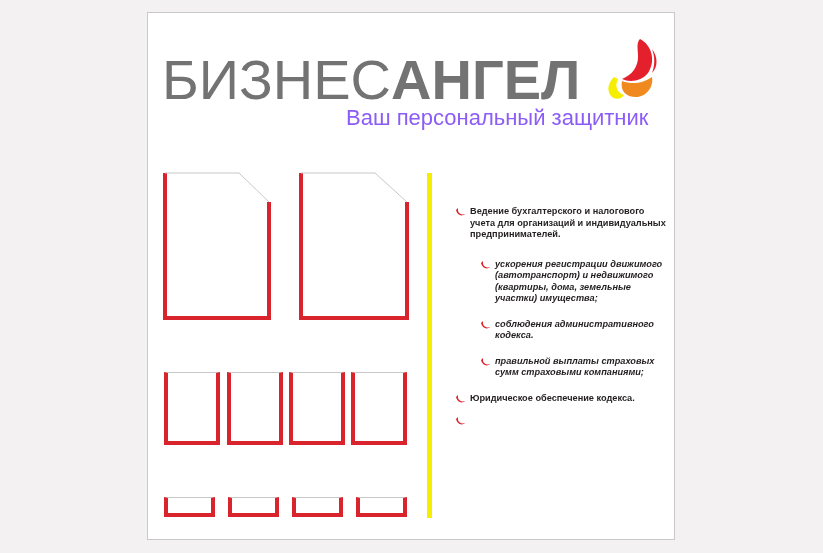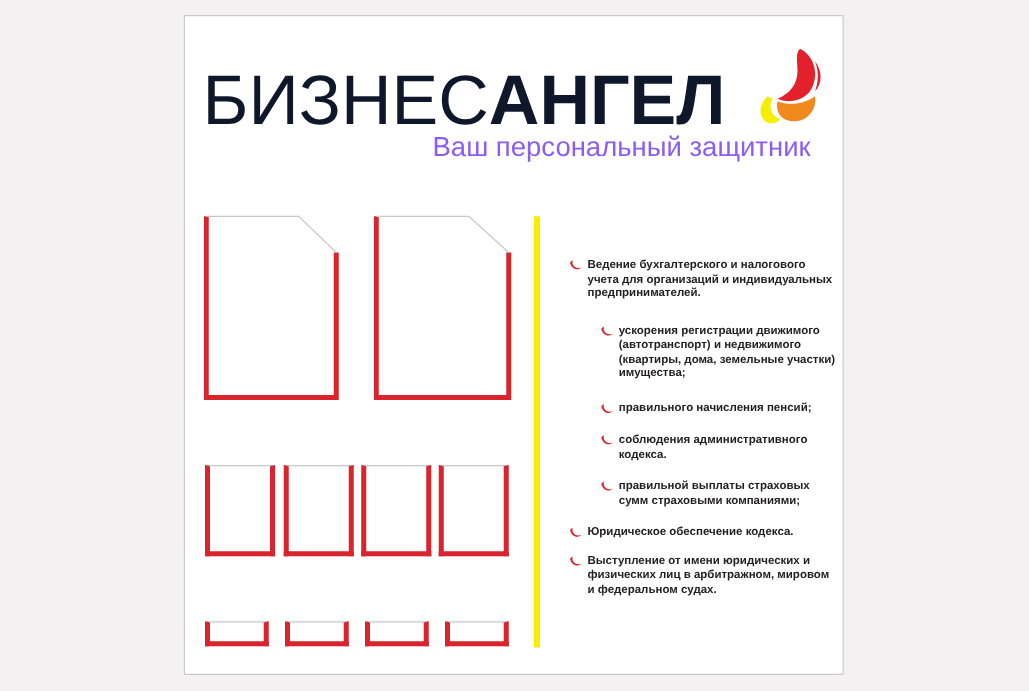--- a/index.html
+++ b/index.html
@@ -1,28 +1,28 @@
 <!DOCTYPE html>
 <html><head>
 <meta charset="utf-8">
 <style>
   html, body { margin:0; padding:0; }
   body { width:823px; height:553px; background:#f3f1f2; position:relative; overflow:hidden; font-family:"Liberation Sans", sans-serif; }
   .panel { position:absolute; left:147px; top:12px; width:528px; height:528px; background:#ffffff; border:1px solid #c9c9c9; box-sizing:border-box; }
-  .brand { position:absolute; left:162px; top:52px; font-size:56px; letter-spacing:0px; color:#0f172a; line-height:1; white-space:nowrap; }
+  .brand { position:absolute; left:162px; top:52px; font-size:56px; letter-spacing:0px; color:#737373; line-height:1; white-space:nowrap; }
   .brand .light { font-weight:normal; }
   .brand .bold { font-weight:bold; }
   .tagline { position:absolute; left:346px; top:107px; font-size:22px; color:#8b5cf6; white-space:nowrap; line-height:1; }
   .logo { position:absolute; left:600px; top:35px; width:60px; height:66px; }
   .pocket { position:absolute; border-left:4px solid #d9232d; border-right:4px solid #d9232d; border-bottom:4px solid #d9232d; border-top:1px solid #c8c8c8; box-sizing:border-box; background:#fff; }
   .pocket-big { position:absolute; }
   .yline { position:absolute; left:427px; top:173px; width:5px; height:345px; background:#f5ee00; }
   .list { position:absolute; left:455px; top:206px; width:215px; font-size:9.2px; font-weight:bold; color:#231f20; line-height:11.5px; }
   .item { position:relative; padding-left:15px; margin-bottom:11px; }
-  .item.sub { margin-left:25px; }
+  .item.sub { margin-left:25px;font-style:italic; }
   .item .bul { position:absolute; left:0; top:1px; width:11px; height:10px; }
 </style>
 </head>
 <body>
 
 <div class="panel"></div>
 
 <div class="brand"><span class="light">БИЗНЕС</span><span class="bold">АНГЕЛ</span></div>
 <div class="tagline">Ваш персональный защитник</div>
 
@@ -60,26 +60,20 @@
         <path d="M1 3 C2 8 7 10 10 7 C7 8 4 7 3 4 Z M1 3 L3 1 L3 4 Z" fill="#d9232d"></path>
       </svg>
     <span>Ведение бухгалтерского и налогового учета для организаций и индивидуальных предпринимателей.</span>
   </div>
   <div class="item sub" style="margin-top:18px;">
     <svg class="bul" viewBox="0 0 11 10">
         <path d="M1 3 C2 8 7 10 10 7 C7 8 4 7 3 4 Z M1 3 L3 1 L3 4 Z" fill="#d9232d"></path>
       </svg>
     <span>ускорения регистрации движимого (автотранспорт) и недвижимого (квартиры, дома, земельные участки) имущества;</span>
   </div>
-  <div class="item sub" style="margin-top:16px;">
-    <svg class="bul" viewBox="0 0 11 10">
-        <path d="M1 3 C2 8 7 10 10 7 C7 8 4 7 3 4 Z M1 3 L3 1 L3 4 Z" fill="#d9232d"></path>
-      </svg>
-    <span>правильного начисления пенсий;</span>
-  </div>
   <div class="item sub" style="margin-top:14px;">
     <svg class="bul" viewBox="0 0 11 10">
         <path d="M1 3 C2 8 7 10 10 7 C7 8 4 7 3 4 Z M1 3 L3 1 L3 4 Z" fill="#d9232d"></path>
       </svg>
     <span>соблюдения административного кодекса.</span>
   </div>
   <div class="item sub" style="margin-top:14px;">
     <svg class="bul" viewBox="0 0 11 10">
         <path d="M1 3 C2 8 7 10 10 7 C7 8 4 7 3 4 Z M1 3 L3 1 L3 4 Z" fill="#d9232d"></path>
       </svg>
@@ -88,15 +82,14 @@
   <div class="item" style="margin-top:14px;">
     <svg class="bul" viewBox="0 0 11 10">
         <path d="M1 3 C2 8 7 10 10 7 C7 8 4 7 3 4 Z M1 3 L3 1 L3 4 Z" fill="#d9232d"></path>
       </svg>
     <span>Юридическое обеспечение кодекса.</span>
   </div>
   <div class="item">
     <svg class="bul" viewBox="0 0 11 10">
         <path d="M1 3 C2 8 7 10 10 7 C7 8 4 7 3 4 Z M1 3 L3 1 L3 4 Z" fill="#d9232d"></path>
       </svg>
-    <span>Выступление от имени юридических и физических лиц в арбитражном, мировом и федеральном судах.</span>
   </div>
 </div>
 
 </body></html>

